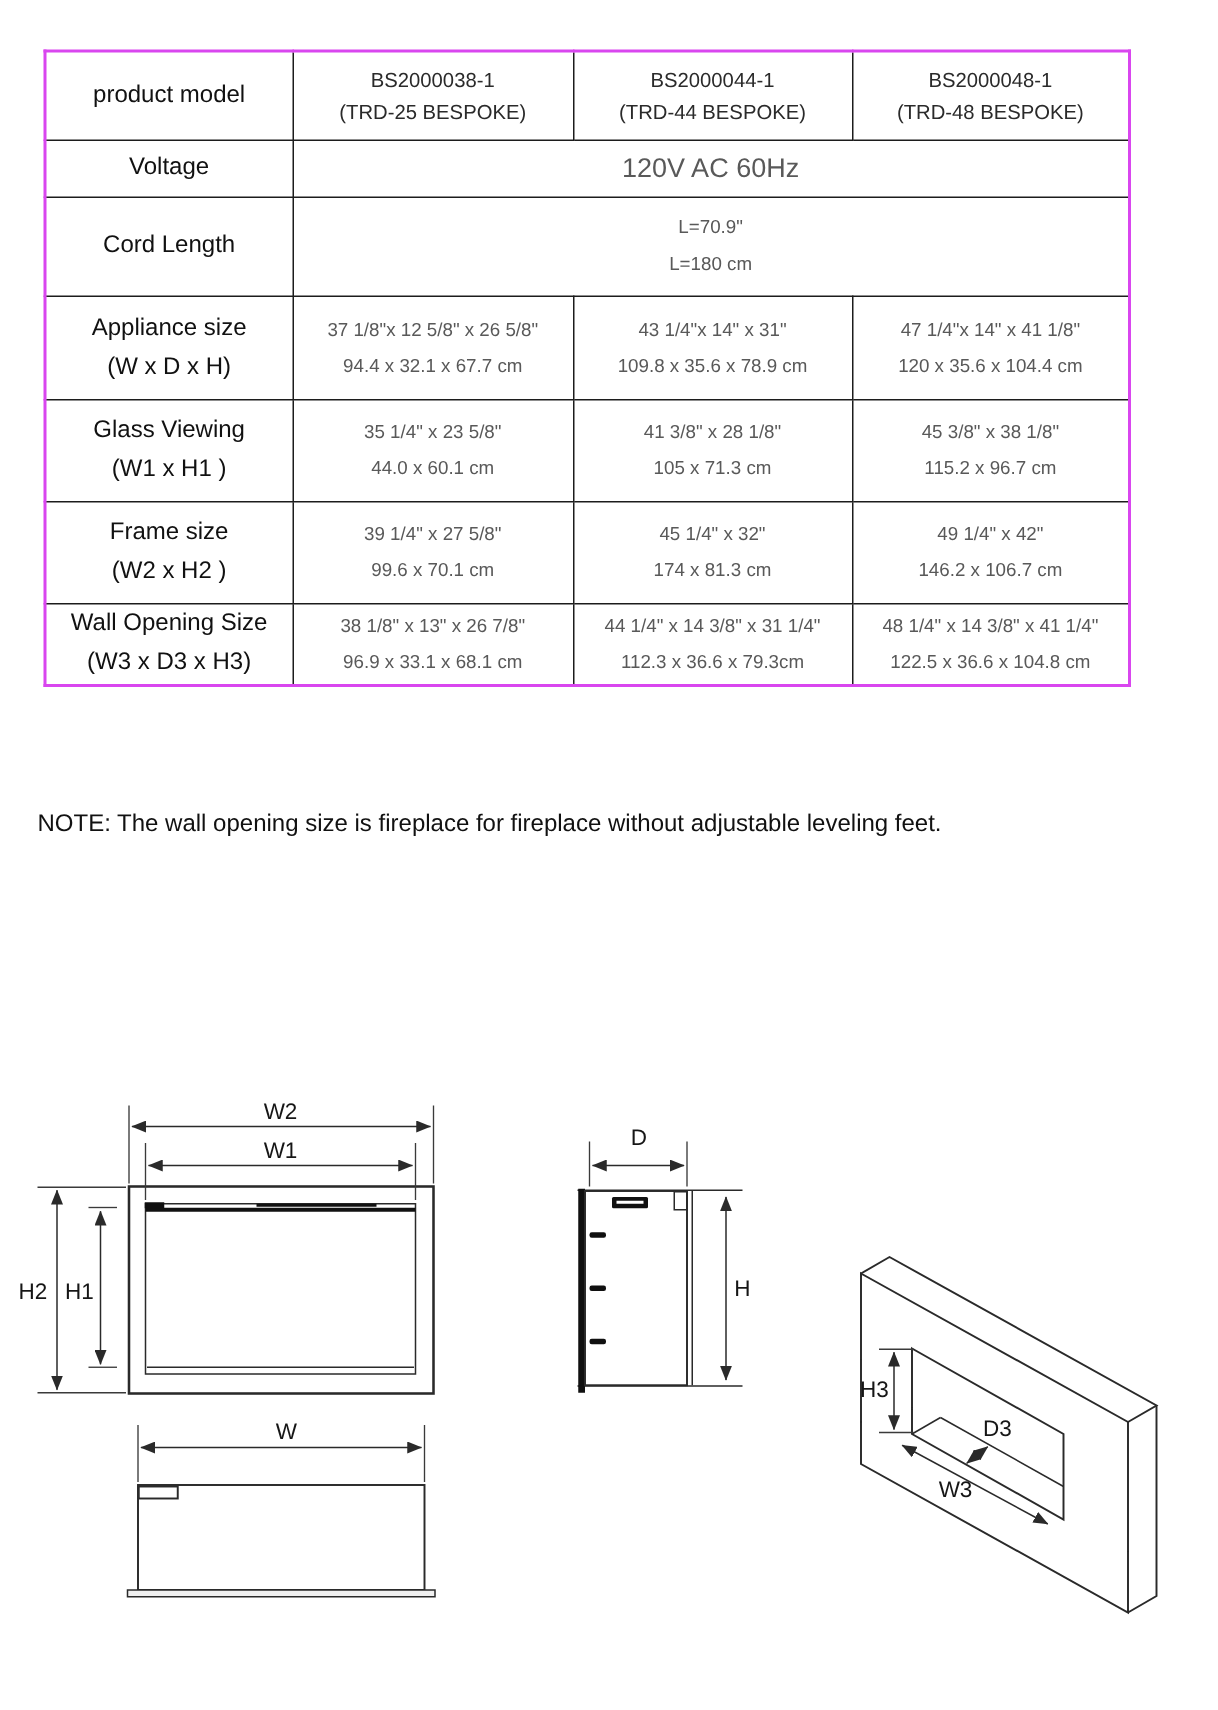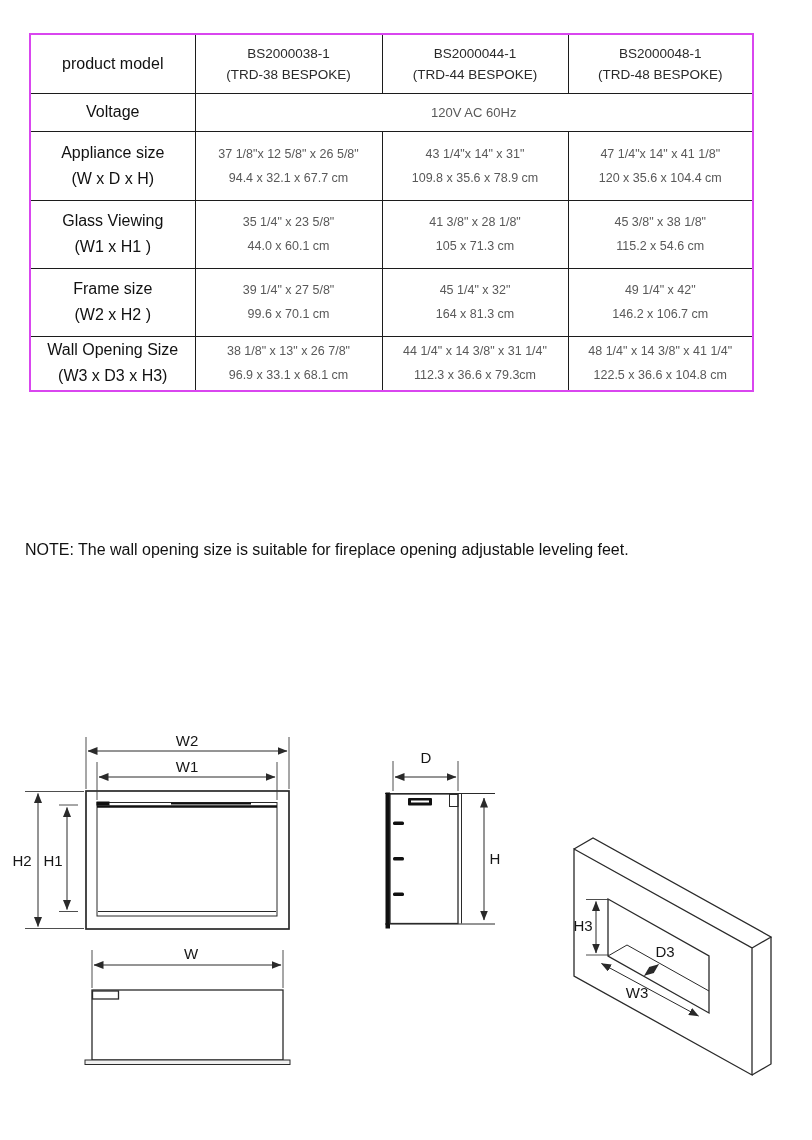--- a/index.html
+++ b/index.html
@@ -15,21 +15,21 @@
     border:2px solid #d946ef;
   }
   table.spec td {
     border:1.5px solid #1c1c1c; padding:0;
     text-align:center; vertical-align:middle;
   }
   td.lbl { font-size:16px; color:#111; line-height:26px; }
   .model .code, .model .sub { font-size:13.5px; color:#2a2a2a; line-height:21px; }
   .val  { font-size:12.5px; color:#595959; }
   .val .ln { line-height:24px; }
-  .merged1 { font-size:13px; color:#595959; }
+  .merged1 { font-size:18px; color:#595959; }
   .merged2 .ln { font-size:12.5px; color:#595959; line-height:25px; }
   
   .note {
     position:absolute; left:25px; top:541px; width:760px;
     font-size:16px; color:#111;
   }
   
   svg.diagrams { position:absolute; left:0; top:0; }
   svg.diagrams text { font-family:"Liberation Sans", sans-serif; font-size:15px; fill:#161616; }
   svg.diagrams .thin   { stroke:#2a2a2a; stroke-width:1; fill:none; }
@@ -47,35 +47,42 @@
     <col style="width:165px">
       <col style="width:187px">
       <col style="width:186px">
       <col style="width:185px">
   </colgroup>
   <tbody>
       <tr style="height:59px">
     <td class="lbl">product model</td>
     <td class="model">
       <div class="code">BS2000038-1</div>
-      <div class="sub">(TRD-38 BESPOKE)</div>
+      <div class="sub">(TRD-25 BESPOKE)</div>
     </td>
     <td class="model">
       <div class="code">BS2000044-1</div>
       <div class="sub">(TRD-44 BESPOKE)</div>
     </td>
     <td class="model">
       <div class="code">BS2000048-1</div>
       <div class="sub">(TRD-48 BESPOKE)</div>
     </td>
   </tr>
   <tr style="height:38px">
     <td class="lbl">Voltage</td>
     <td colspan="3" class="merged1">120V AC 60Hz</td>
   </tr>
+  <tr style="height:66px">
+    <td class="lbl">Cord Length</td>
+    <td colspan="3" class="merged2">
+      <div class="ln">L=70.9"</div>
+      <div class="ln">L=180 cm</div>
+    </td>
+  </tr>
   <tr style="height:69px">
     <td class="lbl">
       <div>Appliance size</div>
       <div>(W x D x H)</div>
     </td>
     <td class="val">
       <div class="ln">37 1/8"x 12 5/8" x 26 5/8"</div>
       <div class="ln">94.4 x 32.1 x 67.7 cm</div>
     </td>
     <td class="val">
@@ -95,35 +102,35 @@
     <td class="val">
       <div class="ln">35 1/4" x 23 5/8"</div>
       <div class="ln">44.0 x 60.1 cm</div>
     </td>
     <td class="val">
       <div class="ln">41 3/8" x 28 1/8"</div>
       <div class="ln">105 x 71.3 cm</div>
     </td>
     <td class="val">
       <div class="ln">45 3/8" x 38 1/8"</div>
-      <div class="ln">115.2 x 54.6 cm</div>
+      <div class="ln">115.2 x 96.7 cm</div>
     </td>
   </tr>
   <tr style="height:68px">
     <td class="lbl">
       <div>Frame size</div>
       <div>(W2 x H2 )</div>
     </td>
     <td class="val">
       <div class="ln">39 1/4" x 27 5/8"</div>
       <div class="ln">99.6 x 70.1 cm</div>
     </td>
     <td class="val">
       <div class="ln">45 1/4" x 32"</div>
-      <div class="ln">164 x 81.3 cm</div>
+      <div class="ln">174 x 81.3 cm</div>
     </td>
     <td class="val">
       <div class="ln">49 1/4" x 42"</div>
       <div class="ln">146.2 x 106.7 cm</div>
     </td>
   </tr>
   <tr style="height:55px">
     <td class="lbl">
       <div>Wall Opening Size</div>
       <div>(W3 x D3 x H3)</div>
@@ -137,21 +144,21 @@
       <div class="ln">112.3 x 36.6 x 79.3cm</div>
     </td>
     <td class="val">
       <div class="ln">48 1/4" x 14 3/8" x 41 1/4"</div>
       <div class="ln">122.5 x 36.6 x 104.8 cm</div>
     </td>
   </tr>
 </tbody>
   </table>
 
-<div class="note">NOTE: The wall opening size is suitable for fireplace opening adjustable leveling feet.</div>
+<div class="note">NOTE: The wall opening size is fireplace for fireplace without adjustable leveling feet.</div>
 
 <svg class="diagrams" width="812" height="1140" viewBox="0 0 812 1140">
   <defs>
     <marker id="ah" viewBox="0 0 10 8" refX="9.5" refY="4" markerWidth="10" markerHeight="8" orient="auto-start-reverse">
       <path d="M0,0 L10,4 L0,8 z" fill="#2a2a2a"></path>
     </marker>
   </defs>
 
   <g>
     <rect class="thick" x="86" y="791" width="203" height="138"></rect>

